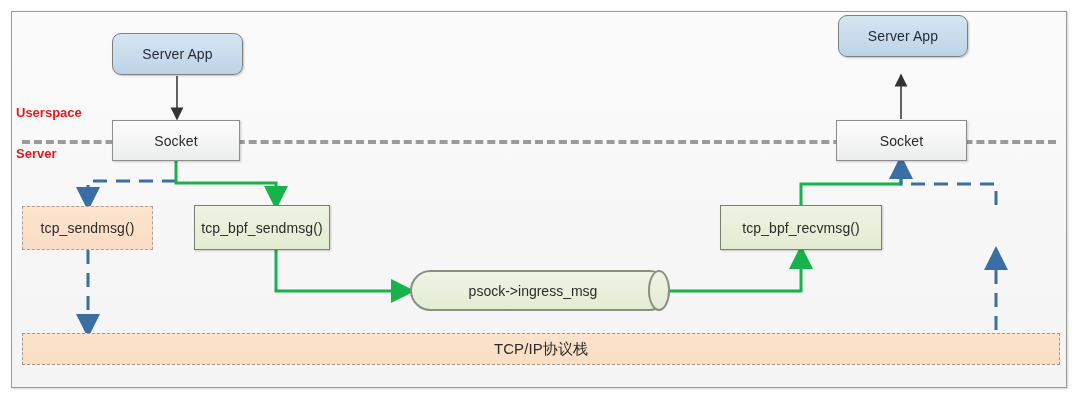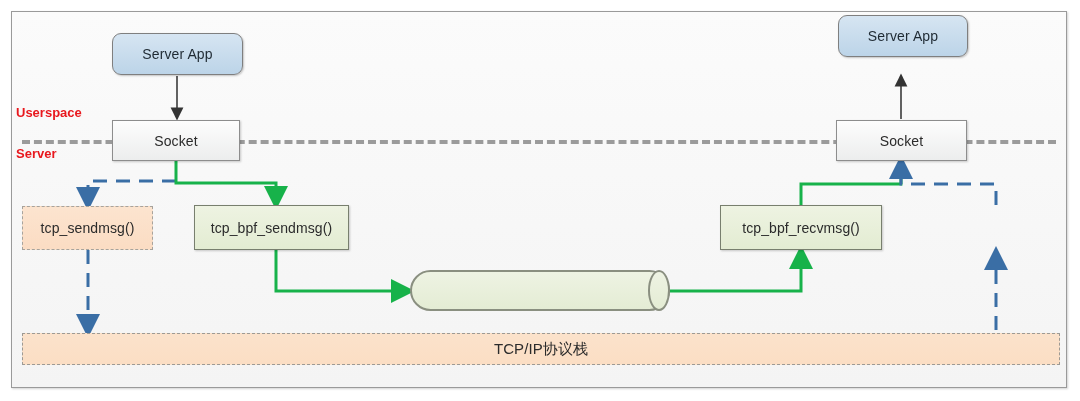--- a/index.html
+++ b/index.html
@@ -197,24 +197,25 @@
   <div class="node app" style="left:112px; top:33px; width:131px; height:42px;">Server App</div>
 
   <div class="node app" style="left:838px; top:15px; width:130px; height:42px;">Server App</div>
 
   <div class="node socket" style="left:112px; top:120px; width:128px; height:41px;">Socket</div>
 
   <div class="node socket" style="left:836px; top:120px; width:131px; height:41px;">Socket</div>
 
   <div class="node legacy" style="left:22px; top:206px; width:131px; height:44px;">tcp_sendmsg()</div>
 
-  <div class="node bpf" style="left:194px; top:205px; width:155px; height:45px;">tcp_bpf_sendmsg()</div>
+  <div class="node bpf" style="left:194px; top:205px; width:136px; height:45px;">tcp_bpf_sendmsg()</div>
 
   <div class="node bpf" style="left:720px; top:205px; width:162px; height:45px;">tcp_bpf_recvmsg()</div>
 
 
   <div class="cylinder" style="left:410px; top:270px; width:260px; height:41px;">
+    <span style="position:relative; z-index:2; margin-right:14px;">psock-&gt;ingress_msg</span>
     <span class="cylinder-cap"></span>
   </div>
 
   <div class="node stack" style="left:22px; top:333px; width:1038px; height:32px;">TCP/IP协议栈</div>
 
 </div>
 
 </body></html>

